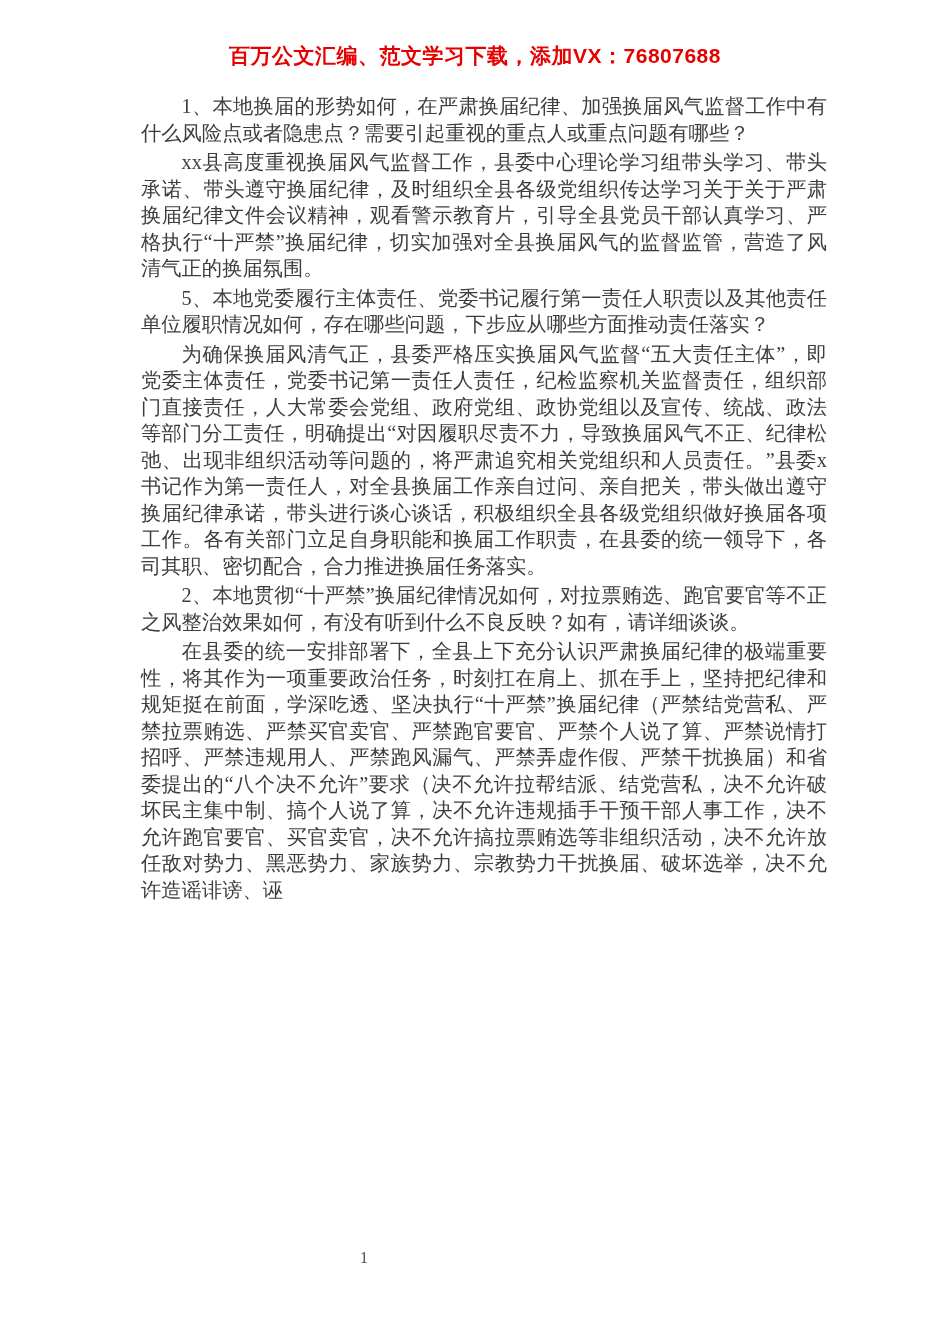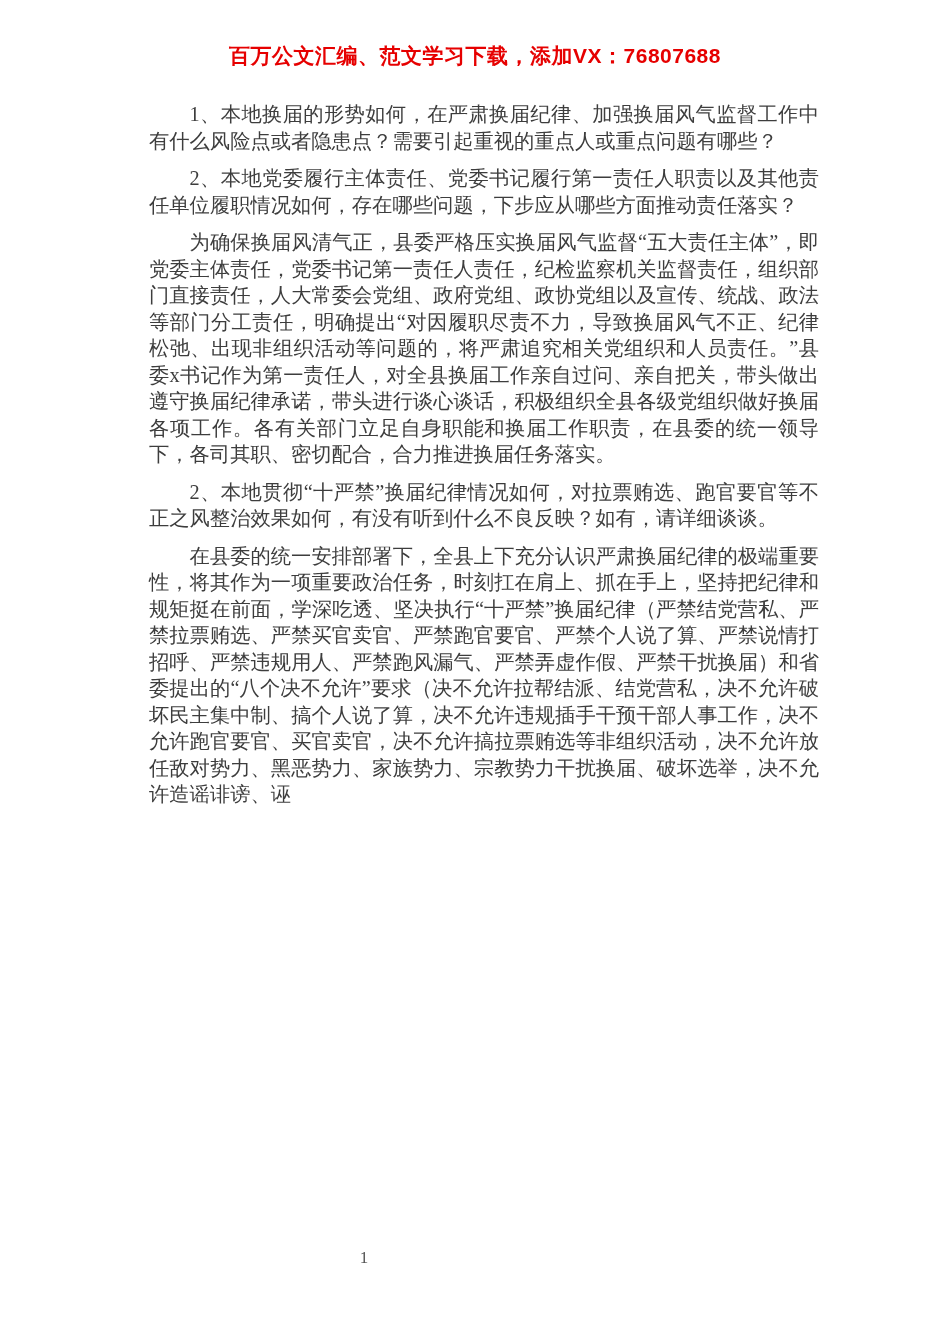--- a/index.html
+++ b/index.html
@@ -29,21 +29,21 @@
     top: 90px;
     left: 138px;
     width: 692px;
     font-family: "Liberation Serif", "DejaVu Serif", serif;
     font-size: 20.3px;
     line-height: 26.5px;
     color: #3d3d3d;
     text-align: justify;
   }
   .doc-body p {
-    margin: 11px;
+    margin: 3px;
     padding: 0;
     text-indent: 2em;
   }
   .page-number {
     position: absolute;
     top: 1248px;
     left: 334px;
     width: 60px;
     text-align: center;
     font-family: "Liberation Serif", "DejaVu Serif", serif;
@@ -53,21 +53,22 @@
 </style>
 </head>
 <body>
 
 <div class="page">
 
   <div class="promo-header">百万公文汇编、范文学习下载，添加VX：76807688</div>
 
   <div class="doc-body">
     <p>1、本地换届的形势如何，在严肃换届纪律、加强换届风气监督工作中有什么风险点或者隐患点？需要引起重视的重点人或重点问题有哪些？</p>
-    <p>2、本地党委履行主体责任、党委书记履行第一责任人职责以及其他责任单位履职情况如何，存在哪些问题，下步应从哪些方面推动责任落实？</p>
+    <p>xx县高度重视换届风气监督工作，县委中心理论学习组带头学习、带头承诺、带头遵守换届纪律，及时组织全县各级党组织传达学习关于关于严肃换届纪律文件会议精神，观看警示教育片，引导全县党员干部认真学习、严格执行“十严禁”换届纪律，切实加强对全县换届风气的监督监管，营造了风清气正的换届氛围。</p>
+    <p>5、本地党委履行主体责任、党委书记履行第一责任人职责以及其他责任单位履职情况如何，存在哪些问题，下步应从哪些方面推动责任落实？</p>
     <p>为确保换届风清气正，县委严格压实换届风气监督“五大责任主体”，即党委主体责任，党委书记第一责任人责任，纪检监察机关监督责任，组织部门直接责任，人大常委会党组、政府党组、政协党组以及宣传、统战、政法等部门分工责任，明确提出“对因履职尽责不力，导致换届风气不正、纪律松弛、出现非组织活动等问题的，将严肃追究相关党组织和人员责任。”县委x书记作为第一责任人，对全县换届工作亲自过问、亲自把关，带头做出遵守换届纪律承诺，带头进行谈心谈话，积极组织全县各级党组织做好换届各项工作。各有关部门立足自身职能和换届工作职责，在县委的统一领导下，各司其职、密切配合，合力推进换届任务落实。</p>
     <p>2、本地贯彻“十严禁”换届纪律情况如何，对拉票贿选、跑官要官等不正之风整治效果如何，有没有听到什么不良反映？如有，请详细谈谈。</p>
     <p>在县委的统一安排部署下，全县上下充分认识严肃换届纪律的极端重要性，将其作为一项重要政治任务，时刻扛在肩上、抓在手上，坚持把纪律和规矩挺在前面，学深吃透、坚决执行“十严禁”换届纪律（严禁结党营私、严禁拉票贿选、严禁买官卖官、严禁跑官要官、严禁个人说了算、严禁说情打招呼、严禁违规用人、严禁跑风漏气、严禁弄虚作假、严禁干扰换届）和省委提出的“八个决不允许”要求（决不允许拉帮结派、结党营私，决不允许破坏民主集中制、搞个人说了算，决不允许违规插手干预干部人事工作，决不允许跑官要官、买官卖官，决不允许搞拉票贿选等非组织活动，决不允许放任敌对势力、黑恶势力、家族势力、宗教势力干扰换届、破坏选举，决不允许造谣诽谤、诬</p>
   </div>
 
   <div class="page-number">1</div>
 
 </div>
 
 </body></html>

